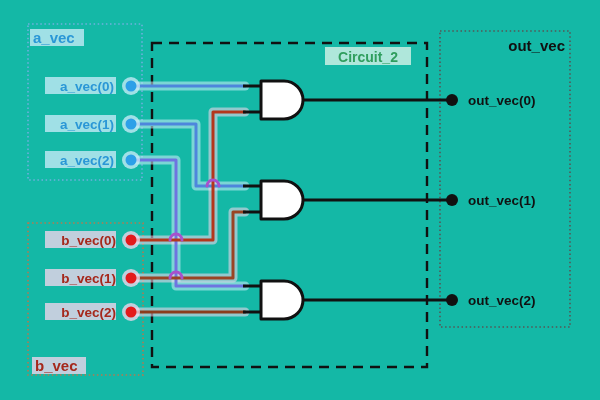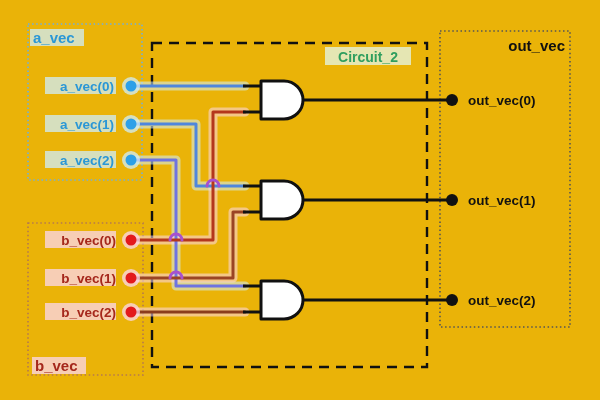--- a/index.html
+++ b/index.html
@@ -1,18 +1,18 @@
 <!DOCTYPE html>
 <html><head>
 <meta charset="utf-8">
 <style>
   html, body { margin: 0; padding: 0; background: #ffffff; }
   .stage {
     width: 600px; height: 400px; position: relative;
-    background: #eab308; overflow: hidden;
+    background: #14b8a6; overflow: hidden;
     font-family: "Liberation Sans", sans-serif;
   }
   svg text {
     font-family: "Liberation Sans", "DejaVu Sans", sans-serif;
     font-weight: bold;
   }
   .pin-label   { font-size: 13.5px; }
   .title-label { font-size: 15px; }
   .circuit-label { font-size: 14px; }
   .module-box  { fill: none; }

